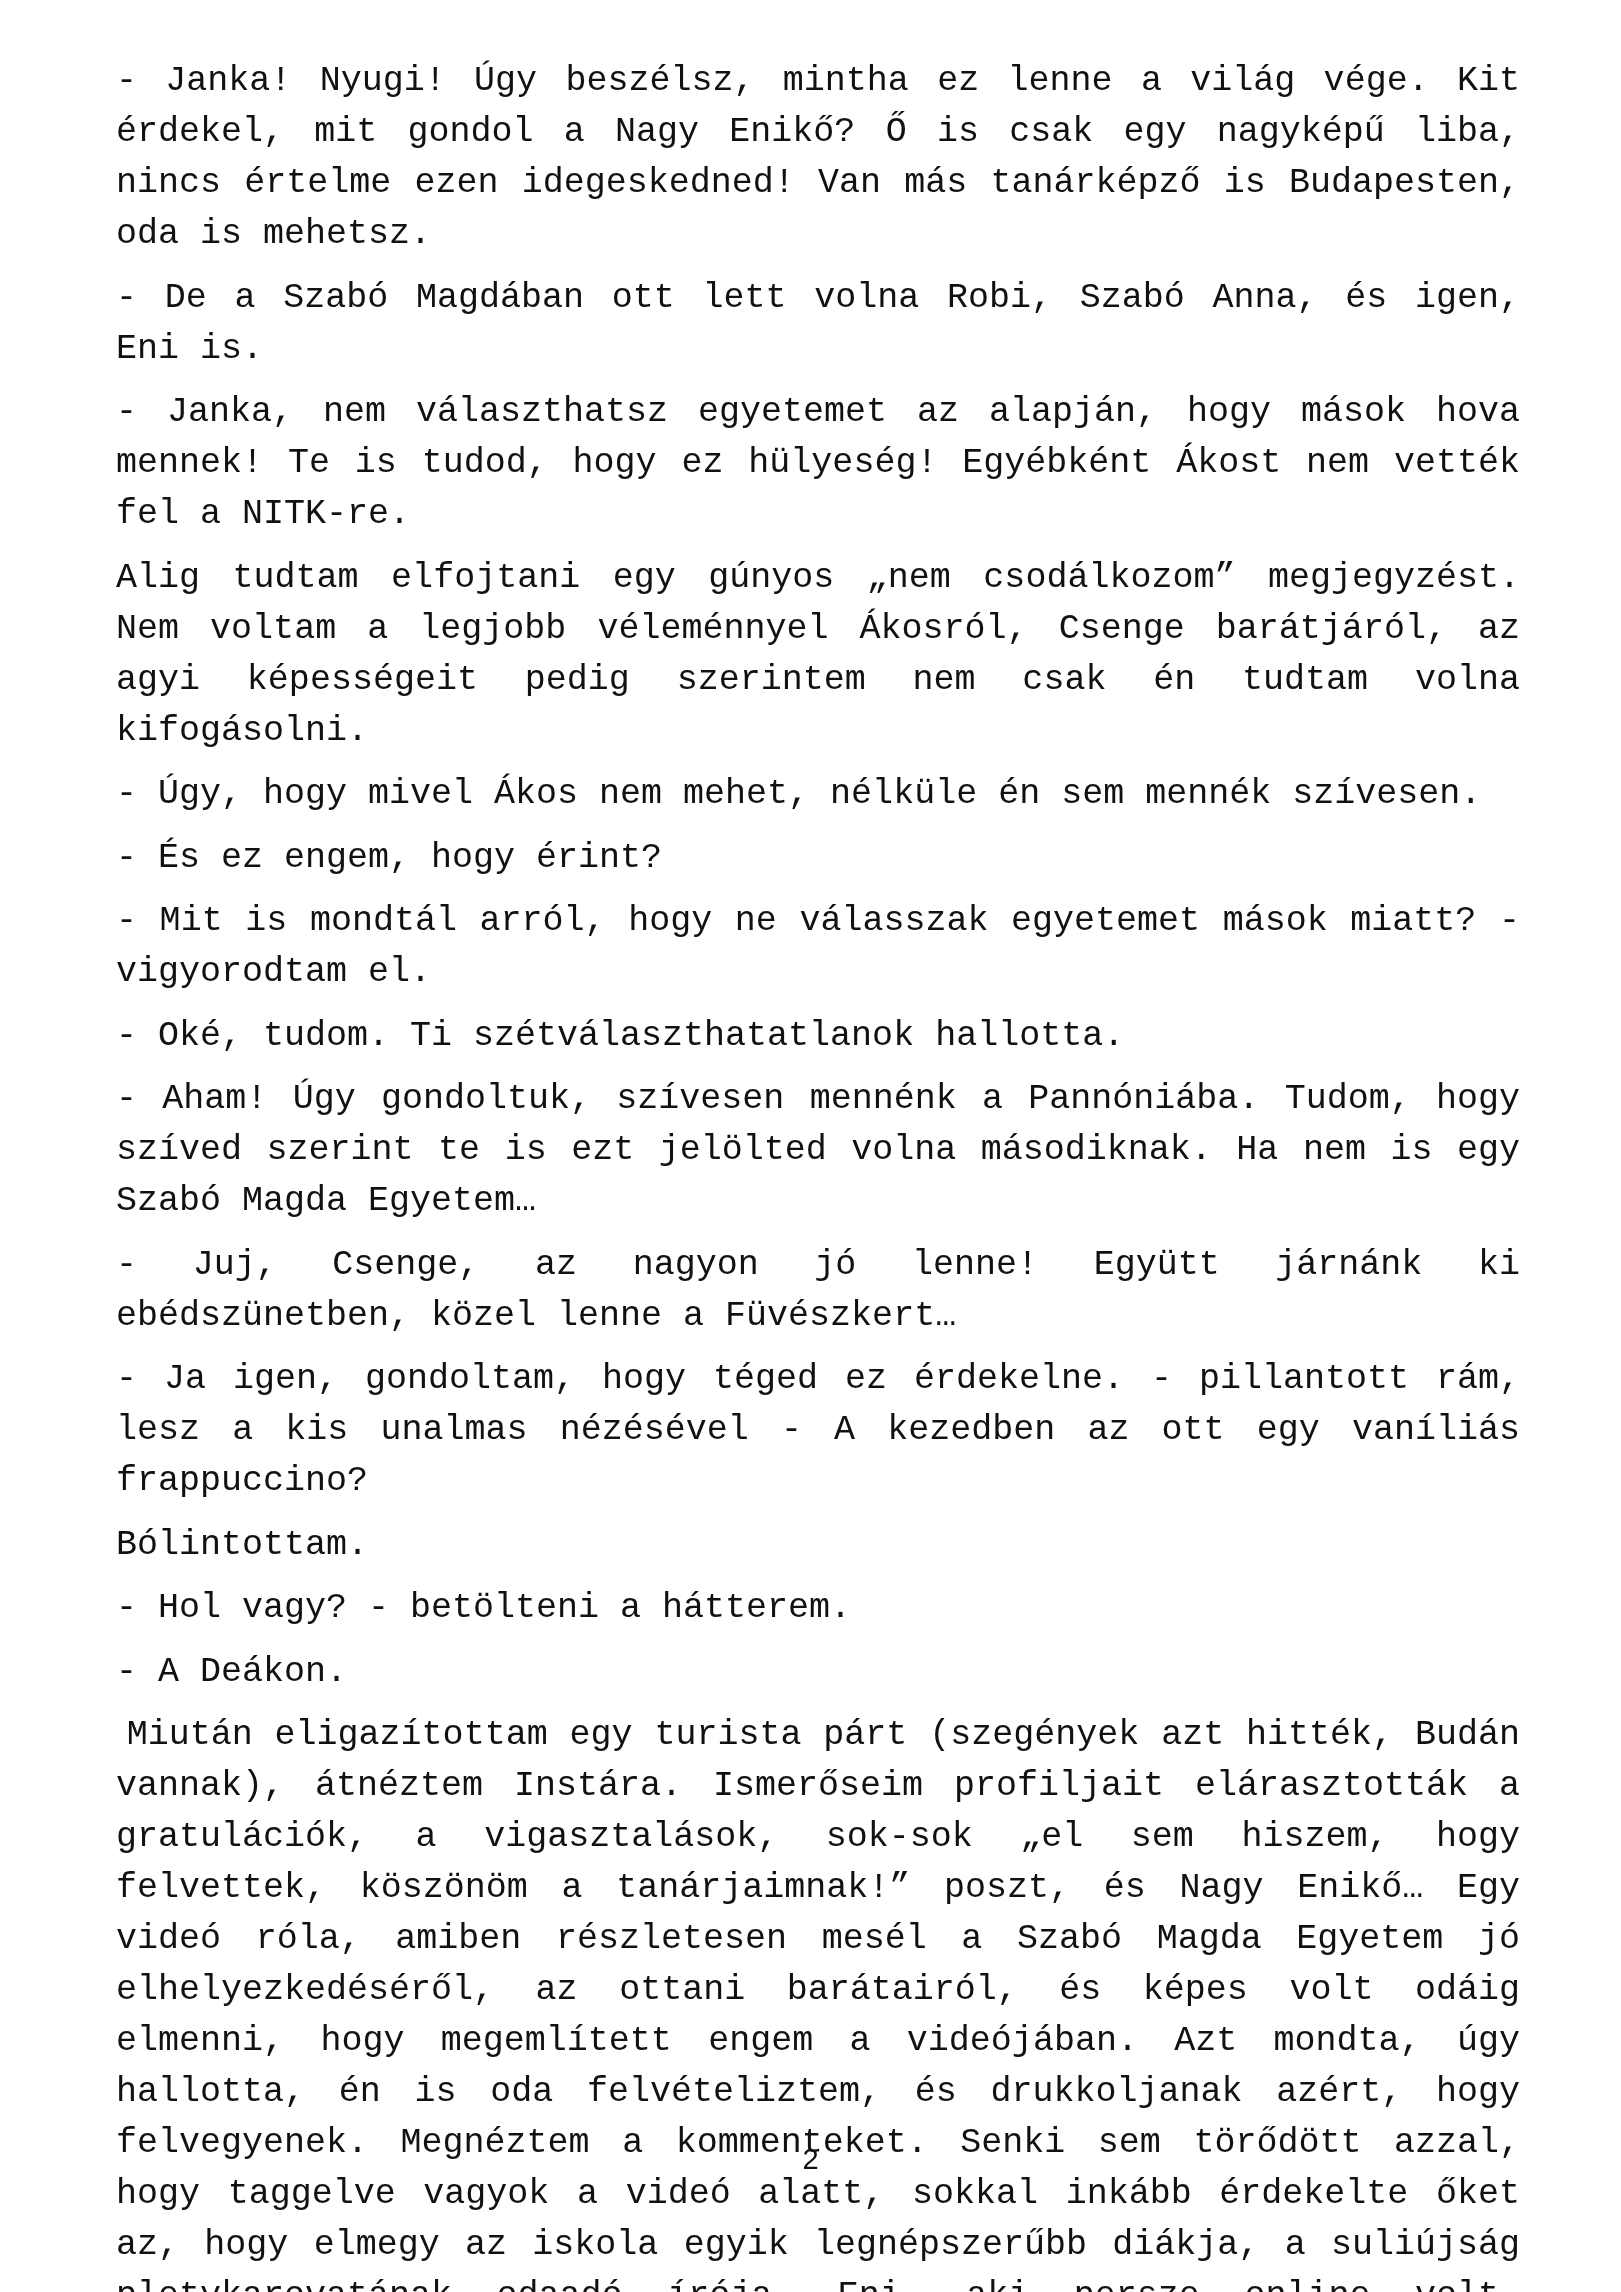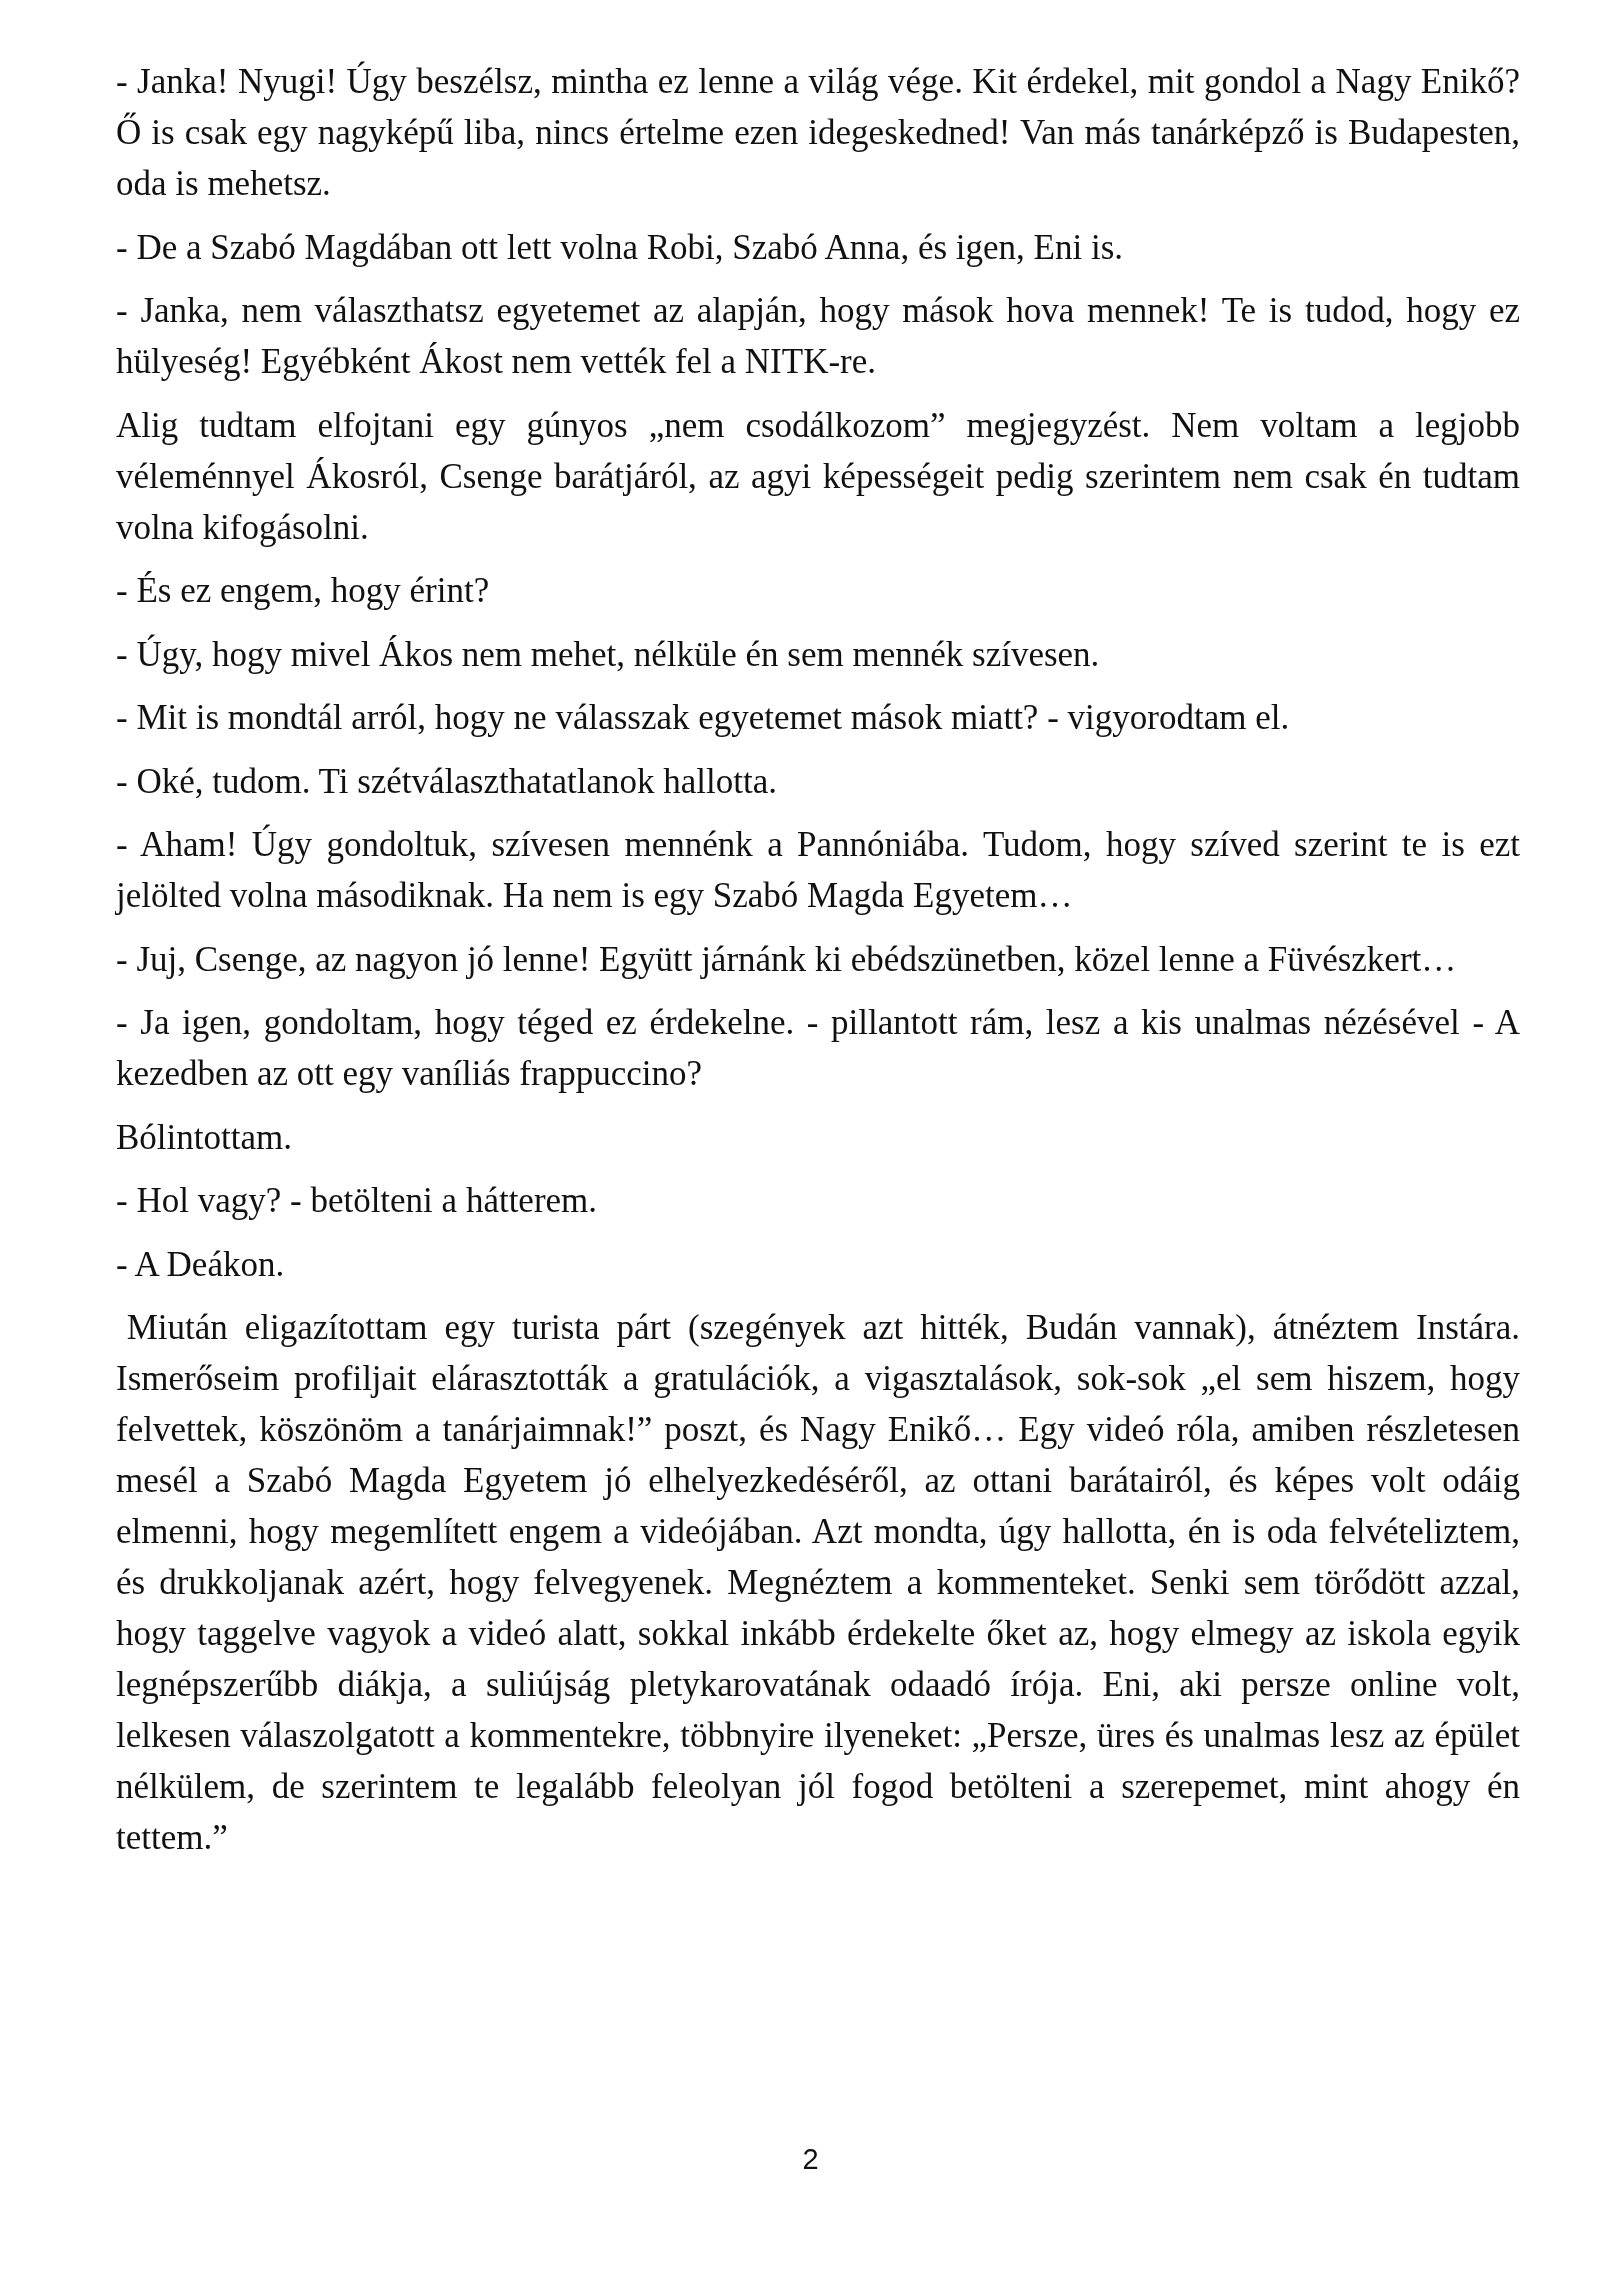--- a/index.html
+++ b/index.html
@@ -14,21 +14,21 @@
       overflow: hidden;
       color: #111111;
     }
     .page {
       position: absolute;
       left: 116px;
       top: 56px;
       width: 1404px;
     }
     .para {
-      font-family: Liberation Serif, serif;
+      font-family: Liberation Mono, monospace;
       font-size: 35px;
       line-height: 51px;
       margin: 0 0 12.5px 0;
       text-align: justify;
       text-align-last: left;
       hyphens: none;
       word-spacing: 0px;
     }
     .para.indent {
       text-indent: 10.7px;
@@ -46,22 +46,22 @@
     }
   </style>
 </head>
 <body>
 
 <div class="page">
   <p class="para">- Janka! Nyugi! Úgy beszélsz, mintha ez lenne a világ vége. Kit érdekel, mit gondol a Nagy Enikő? Ő is csak egy nagyképű liba, nincs értelme ezen idegeskedned! Van más tanárképző is Budapesten, oda is mehetsz.</p>
   <p class="para">- De a Szabó Magdában ott lett volna Robi, Szabó Anna, és igen, Eni is.</p>
   <p class="para">- Janka, nem választhatsz egyetemet az alapján, hogy mások hova mennek! Te is tudod, hogy ez hülyeség! Egyébként Ákost nem vették fel a NITK-re.</p>
   <p class="para">Alig tudtam elfojtani egy gúnyos „nem csodálkozom” megjegyzést. Nem voltam a legjobb véleménnyel Ákosról, Csenge barátjáról, az agyi képességeit pedig szerintem nem csak én tudtam volna kifogásolni.</p>
+  <p class="para">- Úgy, hogy mivel Ákos nem mehet, nélküle én sem mennék szívesen.</p>
   <p class="para">- És ez engem, hogy érint?</p>
-  <p class="para">- Úgy, hogy mivel Ákos nem mehet, nélküle én sem mennék szívesen.</p>
   <p class="para">- Mit is mondtál arról, hogy ne válasszak egyetemet mások miatt? - vigyorodtam el.</p>
   <p class="para">- Oké, tudom. Ti szétválaszthatatlanok hallotta.</p>
   <p class="para">- Aham! Úgy gondoltuk, szívesen mennénk a Pannóniába. Tudom, hogy szíved szerint te is ezt jelölted volna másodiknak. Ha nem is egy Szabó Magda Egyetem…</p>
   <p class="para">- Juj, Csenge, az nagyon jó lenne! Együtt járnánk ki ebédszünetben, közel lenne a Füvészkert…</p>
   <p class="para">- Ja igen, gondoltam, hogy téged ez érdekelne. - pillantott rám, lesz a kis unalmas nézésével - A kezedben az ott egy vaníliás frappuccino?</p>
   <p class="para">Bólintottam.</p>
   <p class="para">- Hol vagy? - betölteni a hátterem.</p>
   <p class="para">- A Deákon.</p>
   <p class="para indent">Miután eligazítottam egy turista párt (szegények azt hitték, Budán vannak), átnéztem Instára. Ismerőseim profiljait elárasztották a gratulációk, a vigasztalások, sok-sok „el sem hiszem, hogy felvettek, köszönöm a tanárjaimnak!” poszt, és Nagy Enikő… Egy videó róla, amiben részletesen mesél a Szabó Magda Egyetem jó elhelyezkedéséről, az ottani barátairól, és képes volt odáig elmenni, hogy megemlített engem a videójában. Azt mondta, úgy hallotta, én is oda felvételiztem, és drukkoljanak azért, hogy felvegyenek. Megnéztem a kommenteket. Senki sem törődött azzal, hogy taggelve vagyok a videó alatt, sokkal inkább érdekelte őket az, hogy elmegy az iskola egyik legnépszerűbb diákja, a suliújság pletykarovatának odaadó írója. Eni, aki persze online volt, lelkesen válaszolgatott a kommentekre, többnyire ilyeneket: „Persze, üres és unalmas lesz az épület nélkülem, de szerintem te legalább feleolyan jól fogod betölteni a szerepemet, mint ahogy én tettem.”</p>
 </div>

